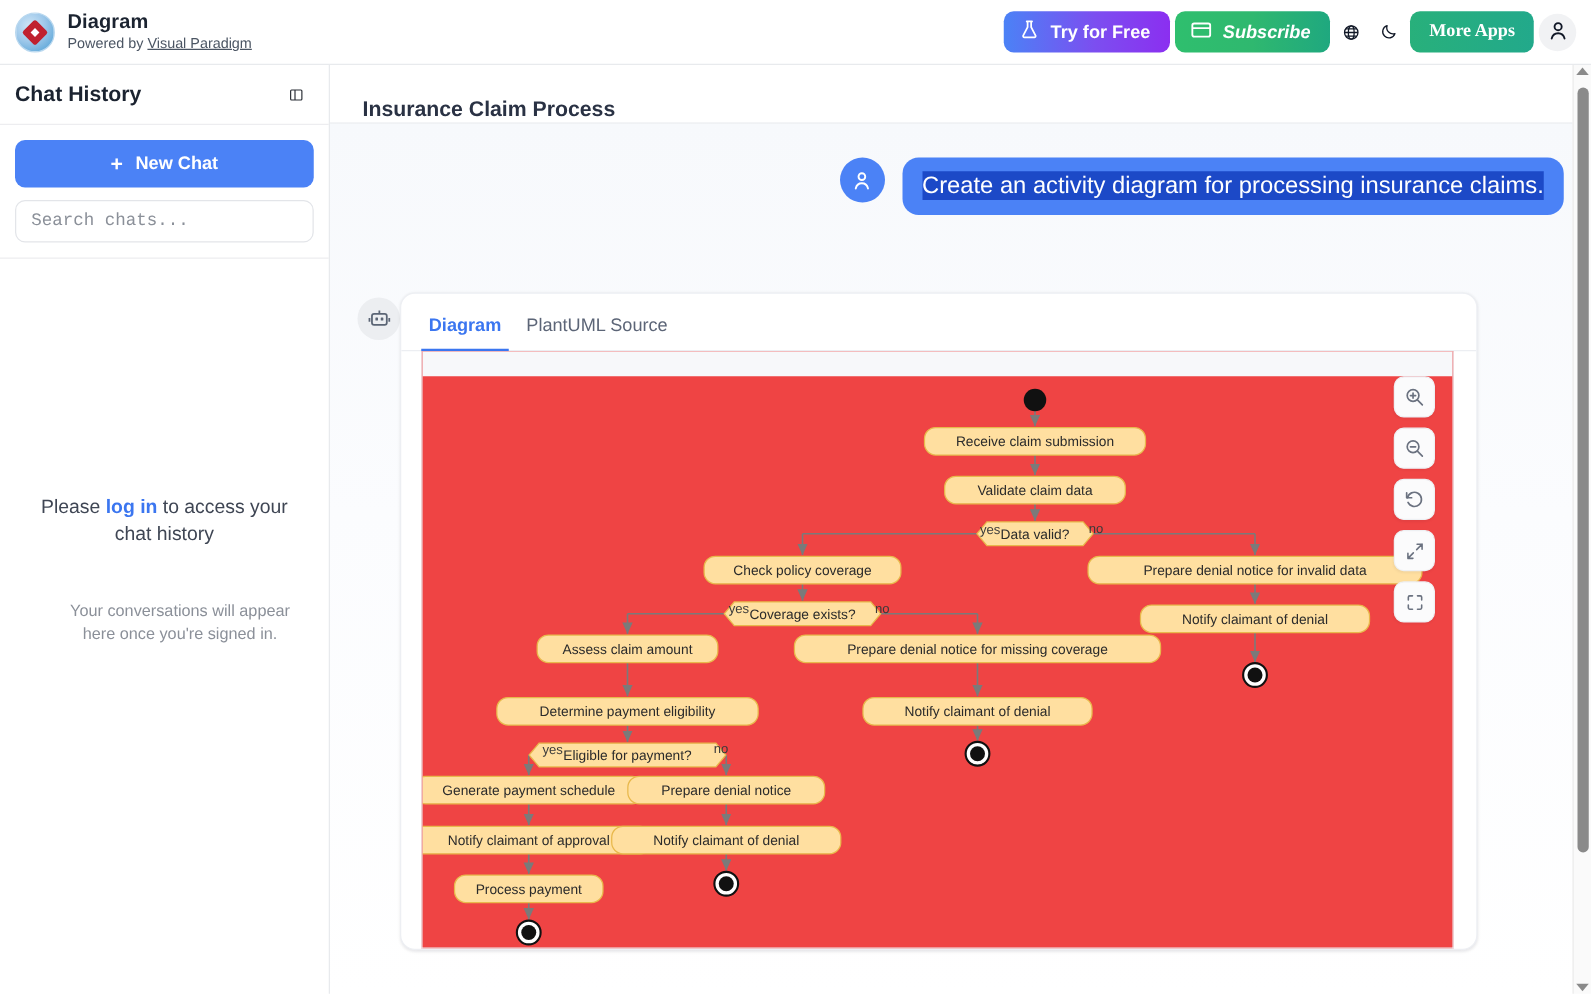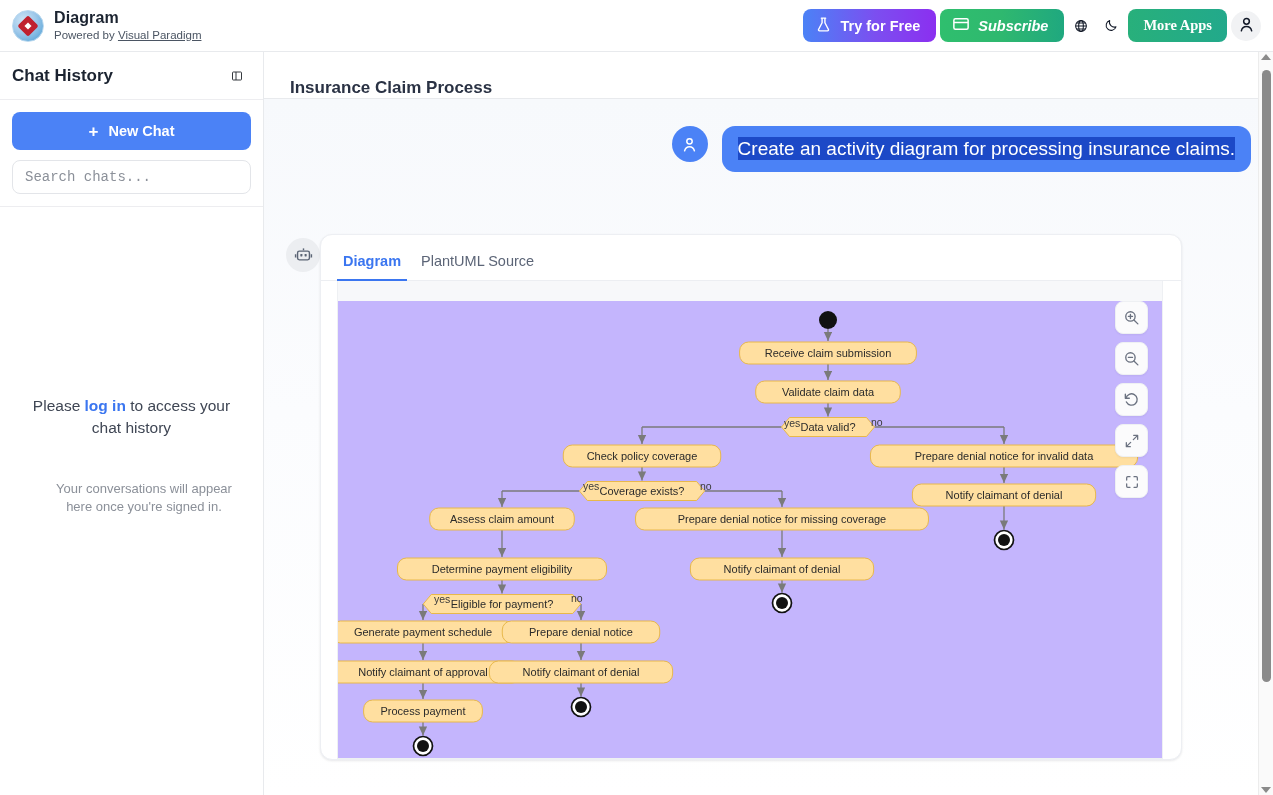--- a/index.html
+++ b/index.html
@@ -168,21 +168,21 @@
   .tabs { display: flex; gap: 8px; padding: 10px 16px 0 16px; border-bottom: 1px solid #eceef2; }
   .tab {
     padding: 8px 6px 10px 6px; font-size: 14.5px; color: #5c6577;
     border: 0; background: transparent; cursor: pointer; font-family: inherit;
     border-bottom: 2.5px solid transparent; margin-bottom: -1px;
   }
   .tab.active { color: #3b76f0; font-weight: bold; border-bottom-color: #3b76f0; }
 
   .canvas-wrap { position: relative; padding: 0 18px 0 16px; }
   .canvas {
-    position: relative; height: 478px; background: #c4b5fd;
+    position: relative; height: 478px; background: #ef4444;
     border: 1px solid #eef0f3; border-top: 0;
     overflow: hidden;
     text-align: center;
   }
   .canvas::before {
     content: ""; position: absolute; left: 0; top: 0; right: 0; height: 20px;
     background: #f7f8fa;
   }
   .canvas-tools {
     position: absolute; right: 14px; top: 20px;

